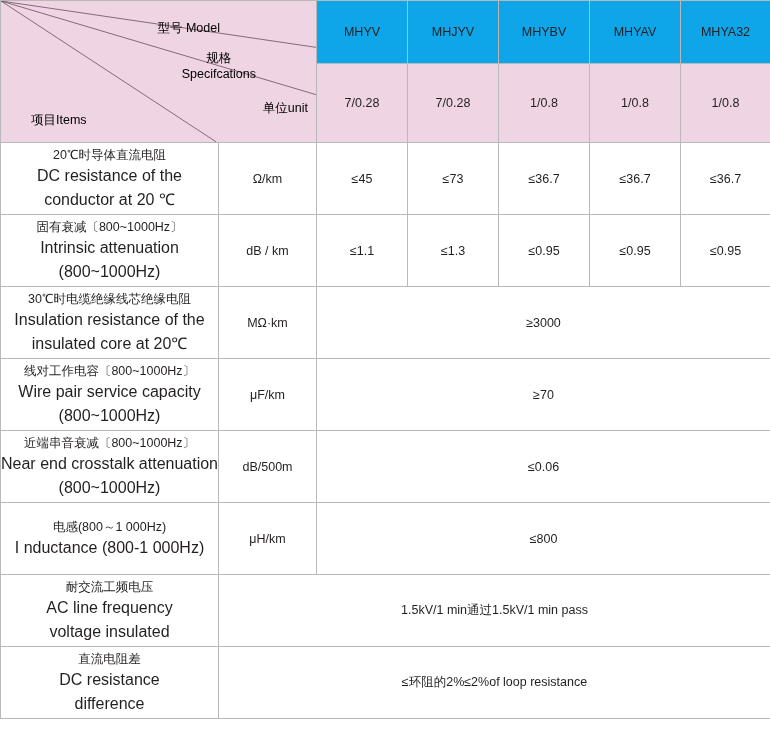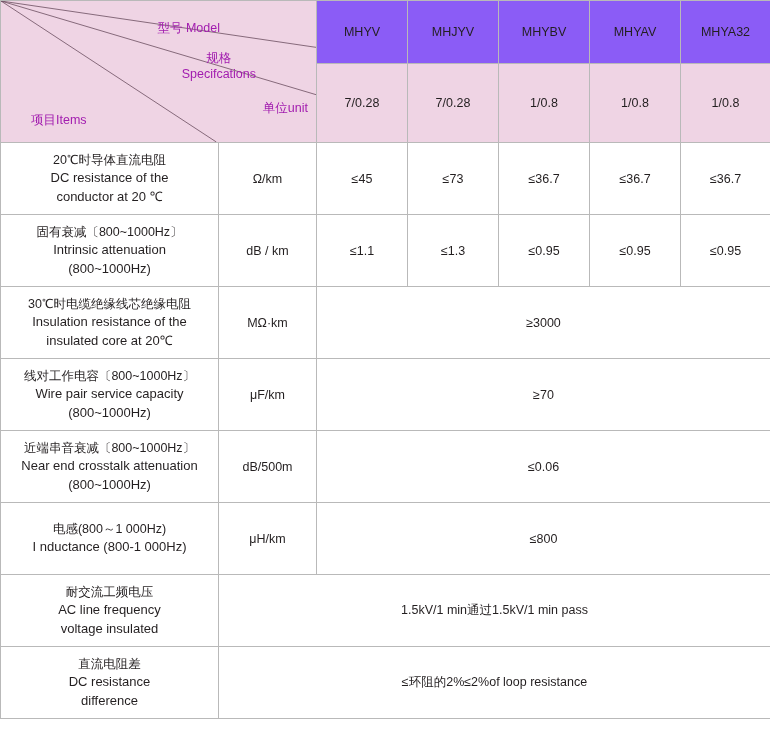--- a/index.html
+++ b/index.html
@@ -33,21 +33,21 @@
     color: #231f20;
   }
   
   .hdr-corner {
     background: #efd4e4;
     position: relative;
     height: 140px;
     padding: 0;
   }
   .hdr-model {
-    background: #8b5cf6;
+    background: #0ea5e9;
     height: 62px;
     font-size: 13.5px;
   }
   .hdr-spec {
     background: #efd4e4;
     height: 78px;
     font-size: 12.5px;
   }
   .corner-box {
     position: relative;
@@ -58,28 +58,28 @@
     position: absolute;
     left: 0; top: 0;
     width: 100%;
     height: 100%;
   }
   .lbl {
     position: absolute;
     white-space: nowrap;
     font-size: 12.5px;
     line-height: 1.25;
-    color: #a21caf;
+    color: #000000;
   }
   .lbl-model  { right: 96px; top: 20px; text-align: right; }
   .lbl-spec   { right: 60px; top: 50px; text-align: center; }
   .lbl-unit   { right: 8px;  top: 100px; text-align: right; }
   .lbl-items  { left: 30px;  top: 112px; text-align: center; }
   .cn { font-size: 12.5px; }
-  .en { font-size: 13px; }
+  .en { font-size: 16px; }
 
   
   td.item {
     text-align: center;
     padding: 12px 6px;
     line-height: 1.45;
     font-size: 12.5px;
   }
   td.unit {
     font-size: 12.5px;

